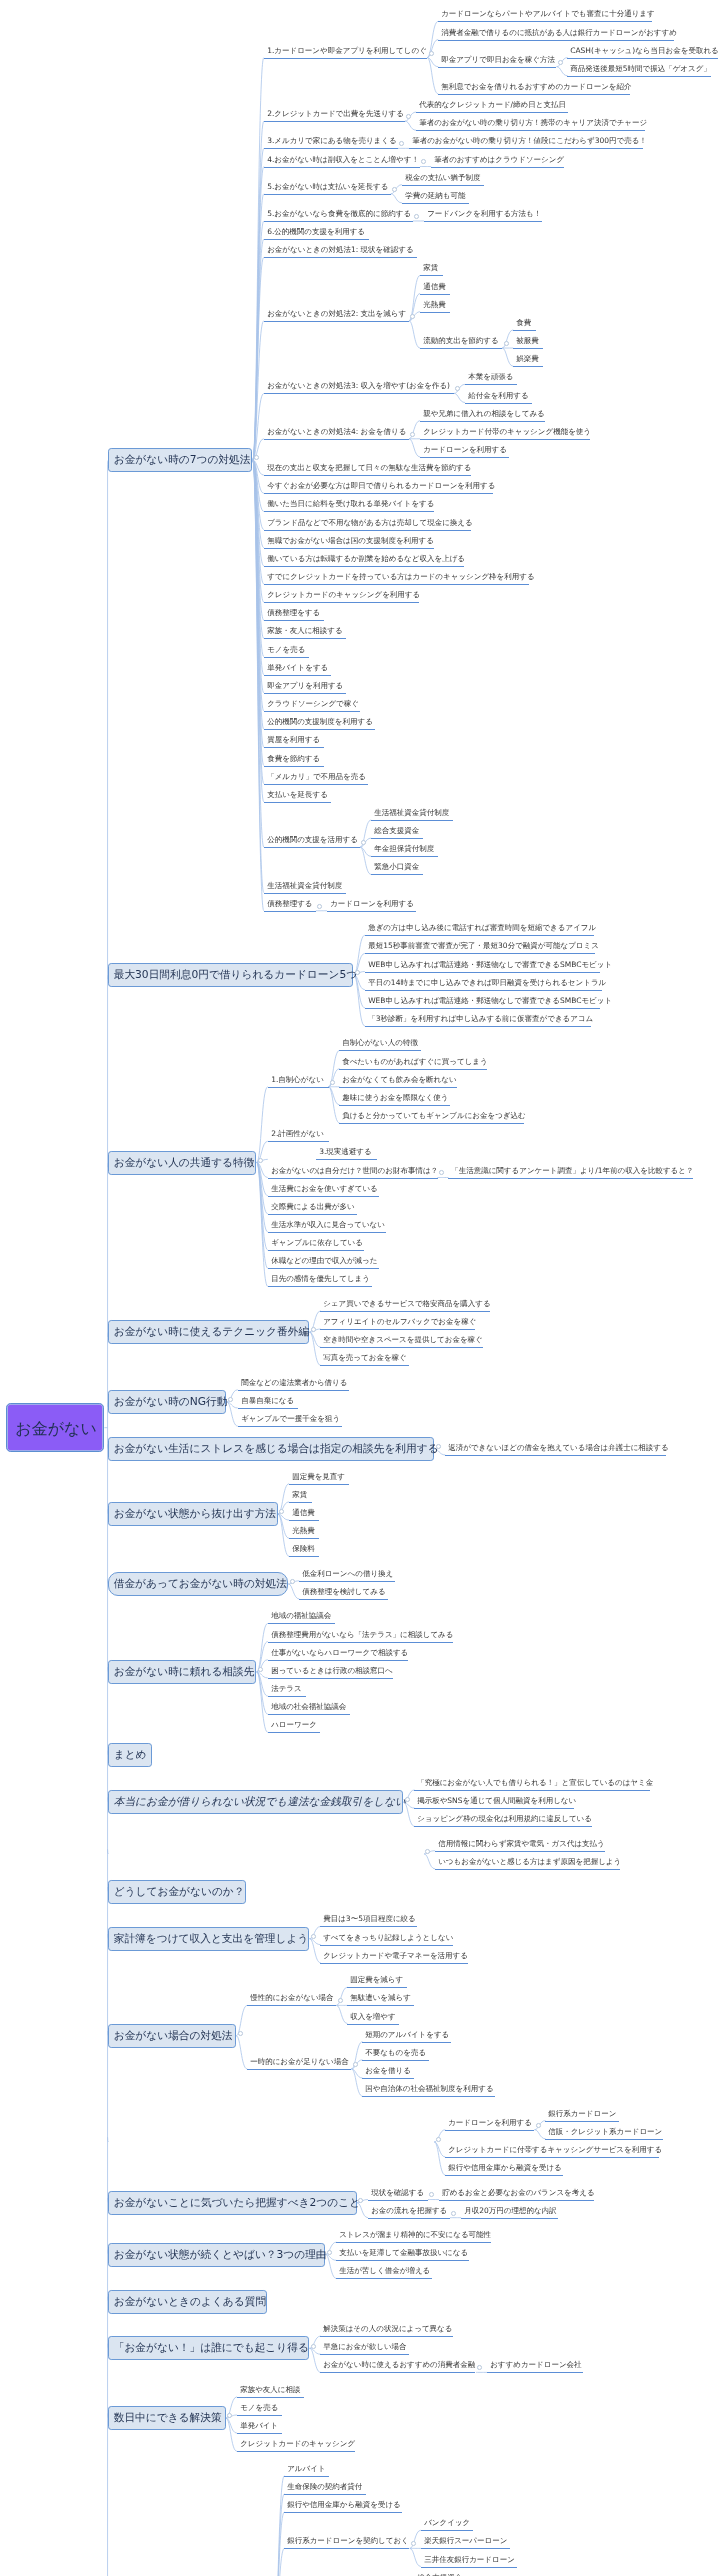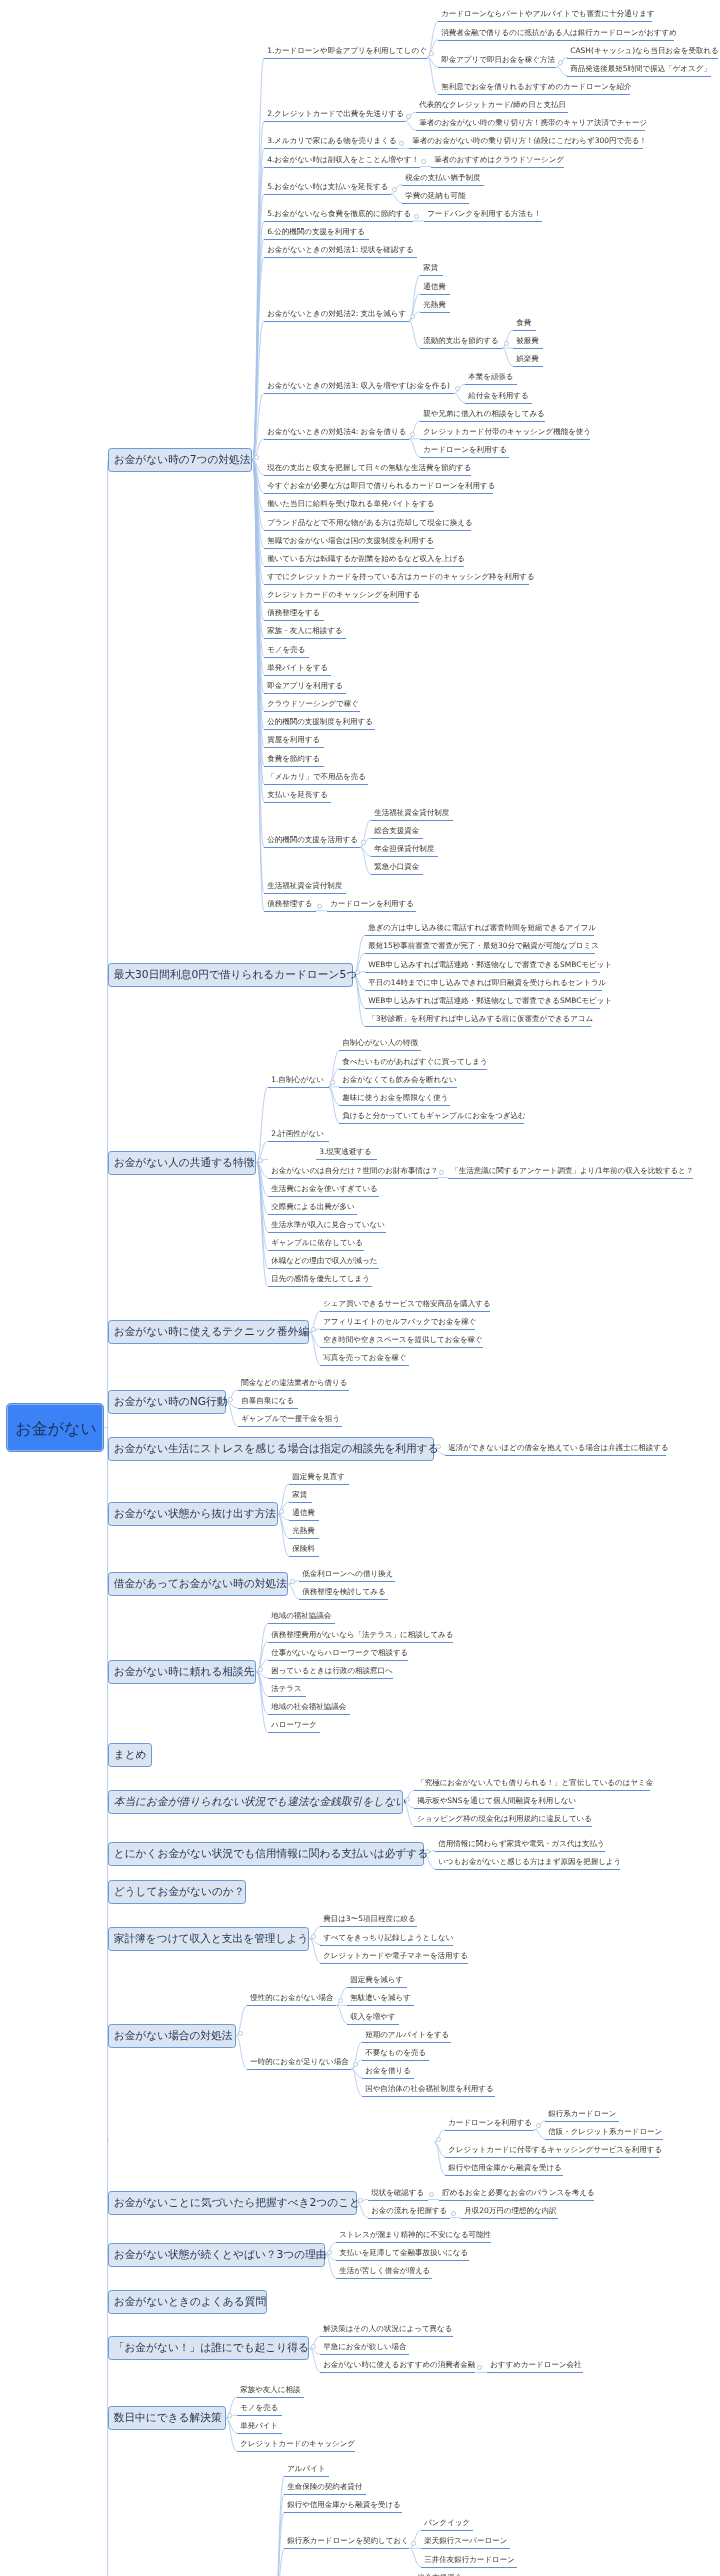--- a/index.html
+++ b/index.html
@@ -1,21 +1,21 @@
 <!DOCTYPE html>
 <html style="font-size:12.6px"><head>
 <meta charset="utf-8">
 <style>
   html, body { margin:0; padding:0; background:#ffffff; }
   body { width:721px; height:2576px; position:relative; overflow:hidden;
          font-family:"DejaVu Sans","Liberation Sans",sans-serif; color:#333; }
   #canvas { position:absolute; left:0; top:0; width:721px; height:2576px; }
   svg.links { position:absolute; left:0; top:0; width:721px; height:2576px; pointer-events:none; }
   .node { position:absolute; white-space:nowrap; }
-  .root { background:#3b82f6; border:1.6px solid #5b8fd0; border-radius:4.7px;
+  .root { background:#8b5cf6; border:1.6px solid #5b8fd0; border-radius:4.7px;
           font-size:16px; color:#1f3050; padding:0 8px; line-height:49px; height:49px; box-sizing:border-box;
           box-shadow: 0 0 0 0.8px #a9c4ea inset; }
   .main { background:#dbe5f1; border:1.2px solid #6b9ad6; border-radius:3.2px;
           font-size:10.7px; color:#1f3050; padding:0 4.7px; height:24px; line-height:21px; box-sizing:border-box; }
   .leaf { font-size:7.5px; color:#333; line-height:15px; height:16px; padding:0 3.2px;
           border-bottom:1.6px solid #5b8ed6; box-sizing:border-box; }
   .tog { position:absolute; width:4.7px; height:4.7px; border:0.8px solid #b8c8dc; border-radius:50%; background:#fff; box-sizing:border-box; }
 </style>
 </head>
 <body>
@@ -336,40 +336,39 @@
     <div class="node main" style="left: 108px; top: 1437px; width: 326px;"><span>お金がない生活にストレスを感じる場合は指定の相談先を利用する</span></div>
     <span class="tog" style="left: 436px; top: 1444px;"></span>
     <div class="node leaf" style="left: 445px; top: 1440px; width: 221px;"><span>返済ができないほどの借金を抱えている場合は弁護士に相談する</span></div>
     <div class="node main" style="left: 108px; top: 1502px; width: 170px;"><span>お金がない状態から抜け出す方法</span></div>
     <span class="tog" style="left: 279px; top: 1509px;"></span>
     <div class="node leaf" style="left: 289px; top: 1469px; width: 60px;"><span>固定費を見直す</span></div>
     <div class="node leaf" style="left: 289px; top: 1487px; width: 23px;"><span>家賃</span></div>
     <div class="node leaf" style="left: 289px; top: 1505px; width: 30px;"><span>通信費</span></div>
     <div class="node leaf" style="left: 289px; top: 1523px; width: 30px;"><span>光熱費</span></div>
     <div class="node leaf" style="left: 289px; top: 1541px; width: 30px;"><span>保険料</span></div>
-    <div class="node main" style="left: 108px; top: 1572px; width: 180px;"><span>借金があってお金がない時の対処法</span></div>
+    <div class="node main" style="left: 108px; top: 1572px; width: 180px; border-radius: 10px;"><span>借金があってお金がない時の対処法</span></div>
     <span class="tog" style="left: 290px; top: 1579px;"></span>
     <div class="node leaf" style="left: 299px; top: 1566px; width: 96px;"><span>低金利ローンへの借り換え</span></div>
     <div class="node leaf" style="left: 299px; top: 1584px; width: 89px;"><span>債務整理を検討してみる</span></div>
     <div class="node main" style="left: 108px; top: 1660px; width: 148px;"><span>お金がない時に頼れる相談先</span></div>
     <span class="tog" style="left: 258px; top: 1667px;"></span>
     <div class="node leaf" style="left: 268px; top: 1608px; width: 67px;"><span>地域の福祉協議会</span></div>
     <div class="node leaf" style="left: 268px; top: 1627px; width: 185px;"><span>債務整理費用がないなら「法テラス」に相談してみる</span></div>
     <div class="node leaf" style="left: 268px; top: 1645px; width: 140px;"><span>仕事がないならハローワークで相談する</span></div>
     <div class="node leaf" style="left: 268px; top: 1663px; width: 125px;"><span>困っているときは行政の相談窓口へ</span></div>
     <div class="node leaf" style="left: 268px; top: 1681px; width: 38px;"><span>法テラス</span></div>
     <div class="node leaf" style="left: 268px; top: 1699px; width: 82px;"><span>地域の社会福祉協議会</span></div>
     <div class="node leaf" style="left: 268px; top: 1717px; width: 52px;"><span>ハローワーク</span></div>
     <div class="node main" style="left: 108px; top: 1743px; width: 44px;"><span>まとめ</span></div>
     <div class="node main" style="left: 108px; top: 1790px; width: 295px; font-style: italic;"><span>本当にお金が借りられない状況でも違法な金銭取引をしない</span></div>
     <span class="tog" style="left: 405px; top: 1797px;"></span>
     <div class="node leaf" style="left: 414px; top: 1775px; width: 236px;"><span>「究極にお金がない人でも借りられる！」と宣伝しているのはヤミ金</span></div>
     <div class="node leaf" style="left: 414px; top: 1793px; width: 160px;"><span>掲示板やSNSを通じて個人間融資を利用しない</span></div>
     <div class="node leaf" style="left: 414px; top: 1811px; width: 178px;"><span>ショッピング枠の現金化は利用規約に違反している</span></div>
-    <div class="node main" style="left: 108px; top: 1842px; width: 316px;"><span>とにかくお金がない状況でも信用情報に関わる支払いは必ずする</span></div>
     <span class="tog" style="left: 425px; top: 1849px;"></span>
     <div class="node leaf" style="left: 435px; top: 1836px; width: 170px;"><span>信用情報に関わらず家賃や電気・ガス代は支払う</span></div>
     <div class="node leaf" style="left: 435px; top: 1854px; width: 185px;"><span>いつもお金がないと感じる方はまず原因を把握しよう</span></div>
     <div class="node main" style="left: 108px; top: 1880px; width: 138px;"><span>どうしてお金がないのか？</span></div>
     <div class="node main" style="left: 108px; top: 1927px; width: 201px;"><span>家計簿をつけて収入と支出を管理しよう</span></div>
     <span class="tog" style="left: 311px; top: 1934px;"></span>
     <div class="node leaf" style="left: 320px; top: 1911px; width: 97px;"><span>費目は3〜5項目程度に絞る</span></div>
     <div class="node leaf" style="left: 320px; top: 1930px; width: 133px;"><span>すべてをきっちり記録しようとしない</span></div>
     <div class="node leaf" style="left: 320px; top: 1948px; width: 148px;"><span>クレジットカードや電子マネーを活用する</span></div>
     <div class="node main" style="left: 108px; top: 2024px; width: 128px;"><span>お金がない場合の対処法</span></div>

